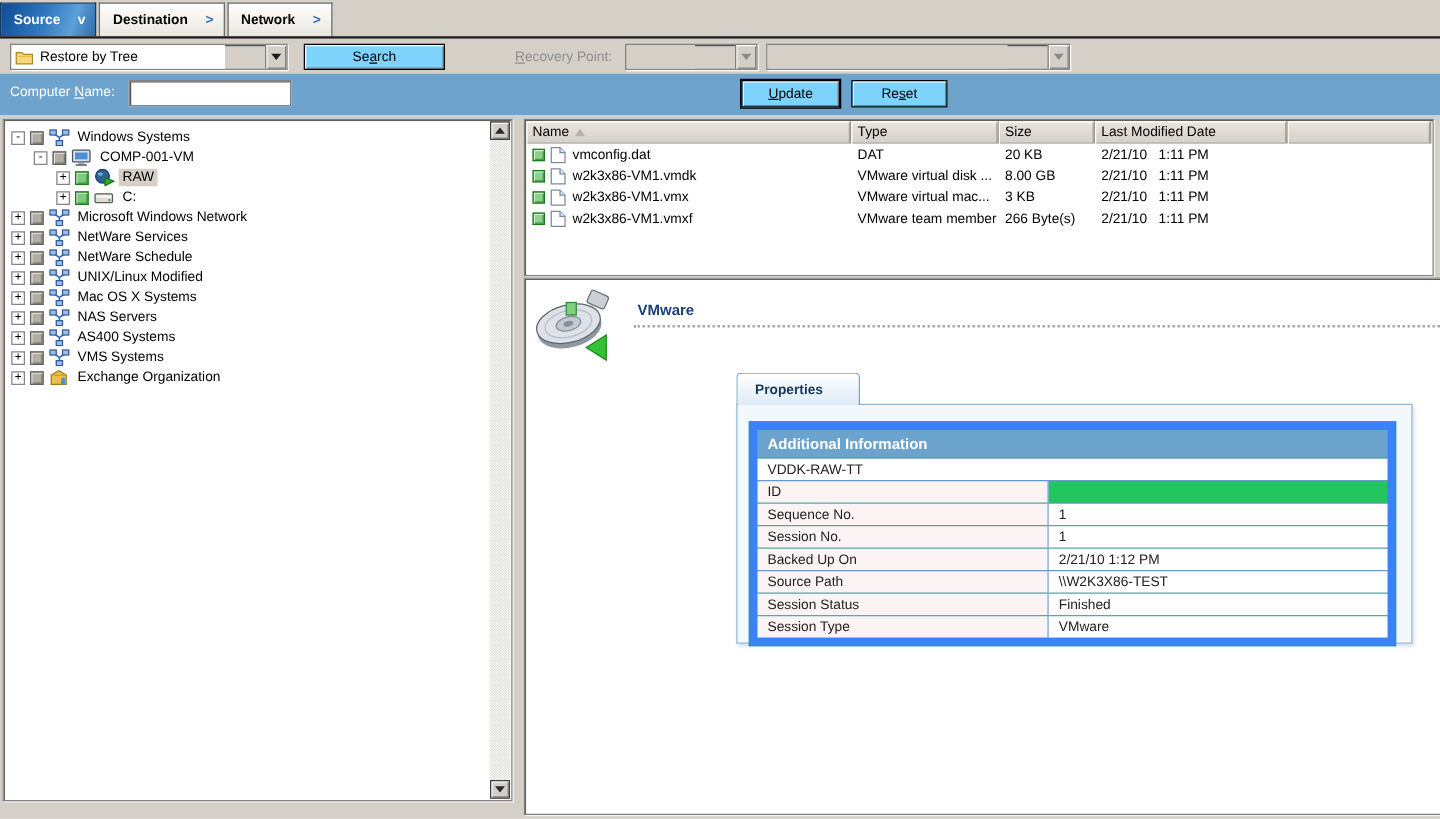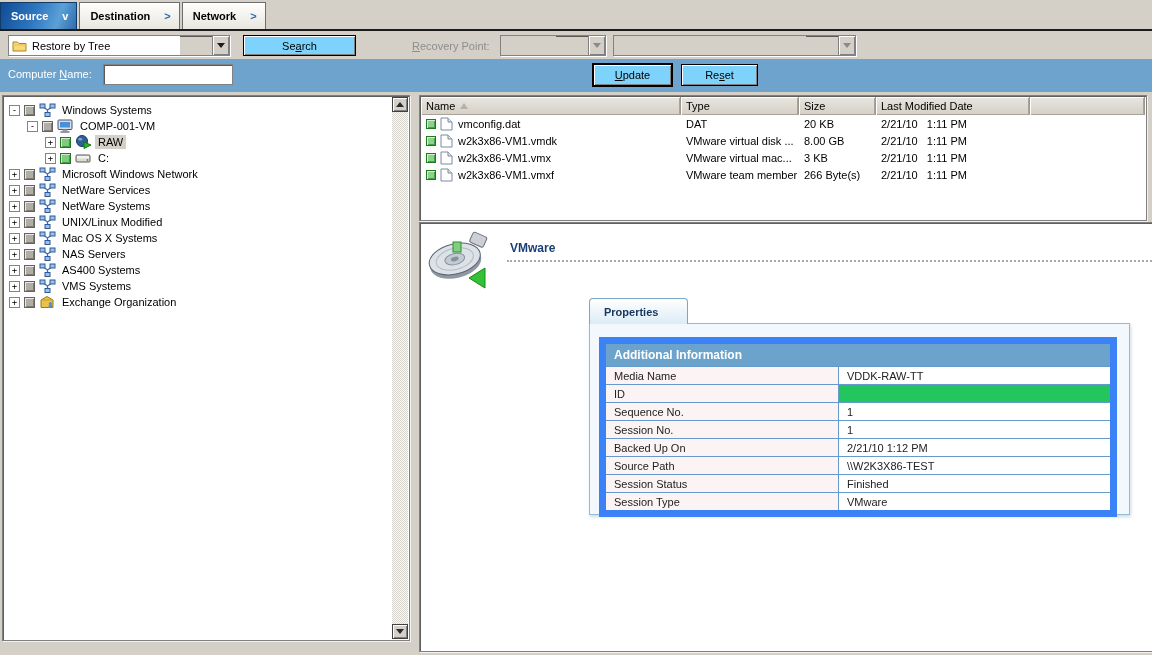--- a/index.html
+++ b/index.html
@@ -225,21 +225,21 @@
           <span class="expbox">+</span>
           <span class="cb gray"></span>
           <span class="ticon">
             <svg width="17" height="14" viewBox="0 0 17 14">
               <path d="M8.5 7 L3.5 3.5 M8.5 7 L13.5 3.5 M8.5 7 L8.5 11.5" stroke="#3b6fb5" stroke-width="1.3" fill="none"></path>
               <rect x="1" y="1" width="5" height="4" fill="#9cc0e8" stroke="#2d5a96"></rect>
               <rect x="11" y="1" width="5" height="4" fill="#9cc0e8" stroke="#2d5a96"></rect>
               <rect x="6" y="9.5" width="5" height="4" fill="#9cc0e8" stroke="#2d5a96"></rect>
             </svg>
           </span>
-          <span class="tlabel">NetWare Systems</span>
+          <span class="tlabel">NetWare Schedule</span>
         </div>
         <div class="trow" style="padding-left: 5px;">
           <span class="expbox">+</span>
           <span class="cb gray"></span>
           <span class="ticon">
             <svg width="17" height="14" viewBox="0 0 17 14">
               <path d="M8.5 7 L3.5 3.5 M8.5 7 L13.5 3.5 M8.5 7 L8.5 11.5" stroke="#3b6fb5" stroke-width="1.3" fill="none"></path>
               <rect x="1" y="1" width="5" height="4" fill="#9cc0e8" stroke="#2d5a96"></rect>
               <rect x="11" y="1" width="5" height="4" fill="#9cc0e8" stroke="#2d5a96"></rect>
               <rect x="6" y="9.5" width="5" height="4" fill="#9cc0e8" stroke="#2d5a96"></rect>
@@ -421,21 +421,20 @@
         </svg>
       </div>
       <div class="vm-title">VMware</div>
       <div class="vm-dotted"></div>
       <div class="ptab">Properties</div>
       <div class="ppanel">
         <div class="ptable">
           <div class="pt-header">Additional Information</div>
           <div id="prows">
               <div class="prow">
-                <div class="pcell l">Media Name</div>
                 <div class="pcell v">VDDK-RAW-TT</div>
               </div>
               <div class="prow">
                 <div class="pcell l">ID</div>
               </div>
               <div class="prow">
                 <div class="pcell l">Sequence No.</div>
                 <div class="pcell v">1</div>
               </div>
               <div class="prow">

